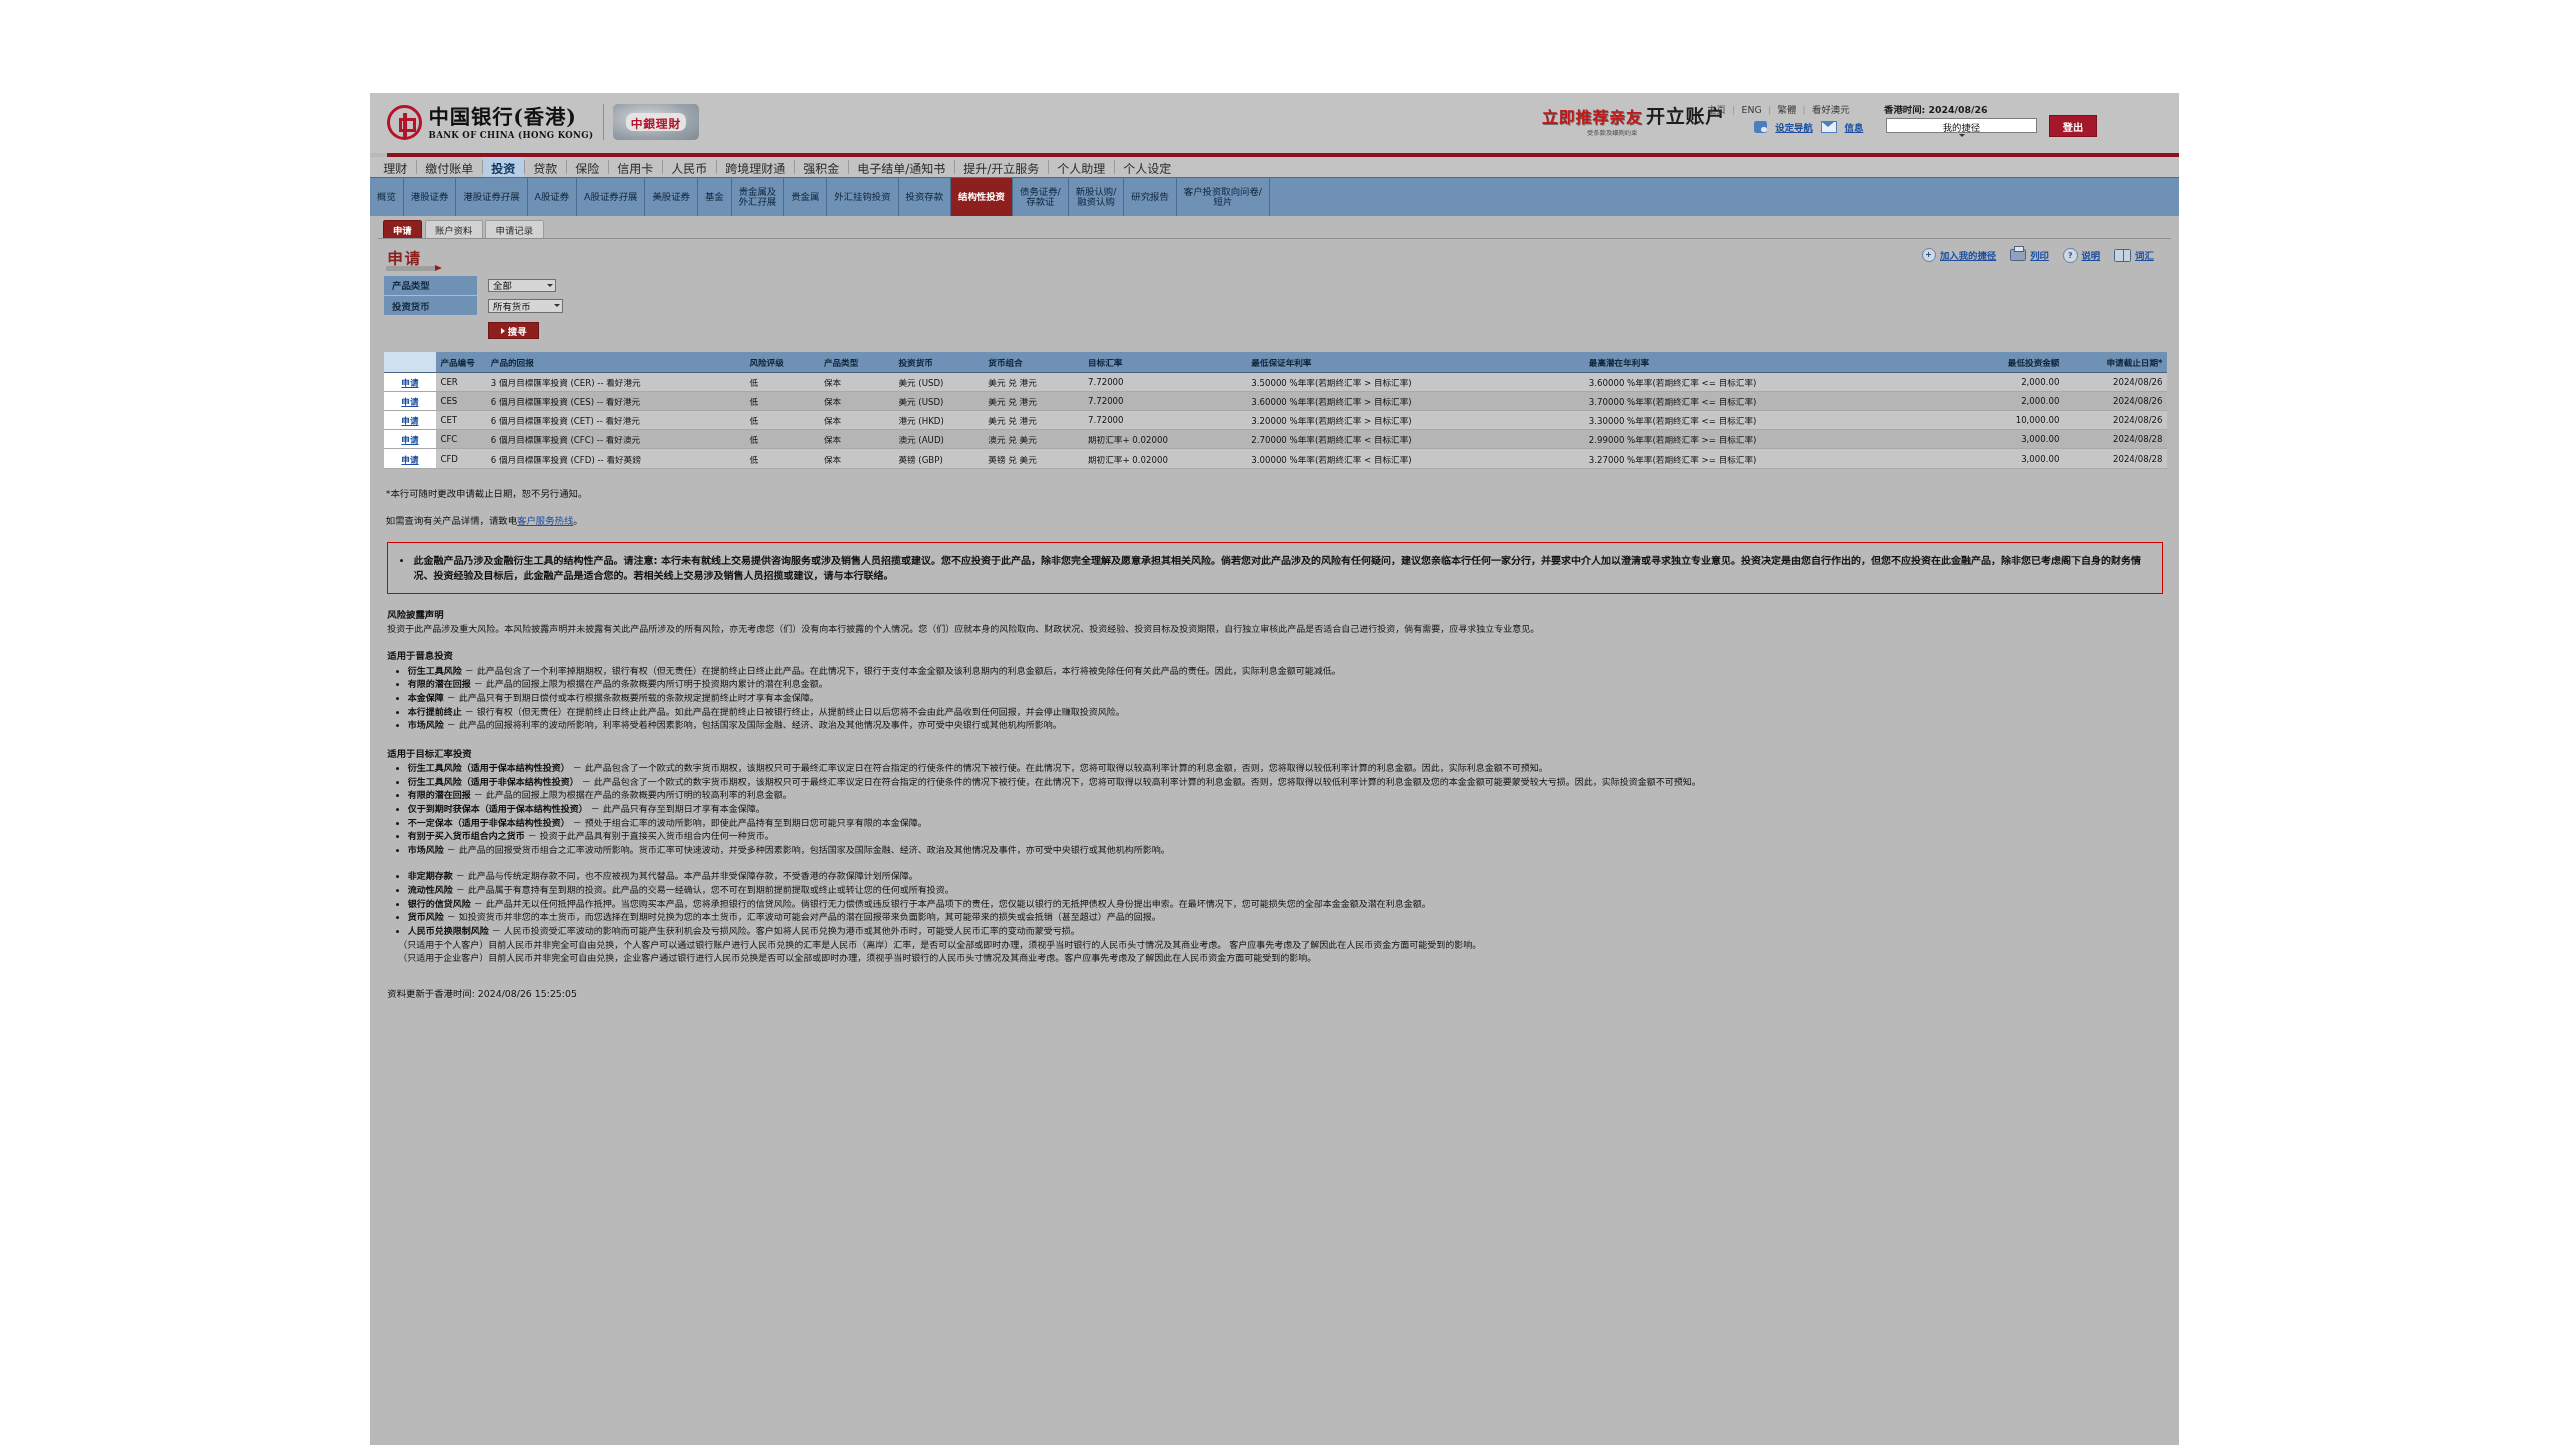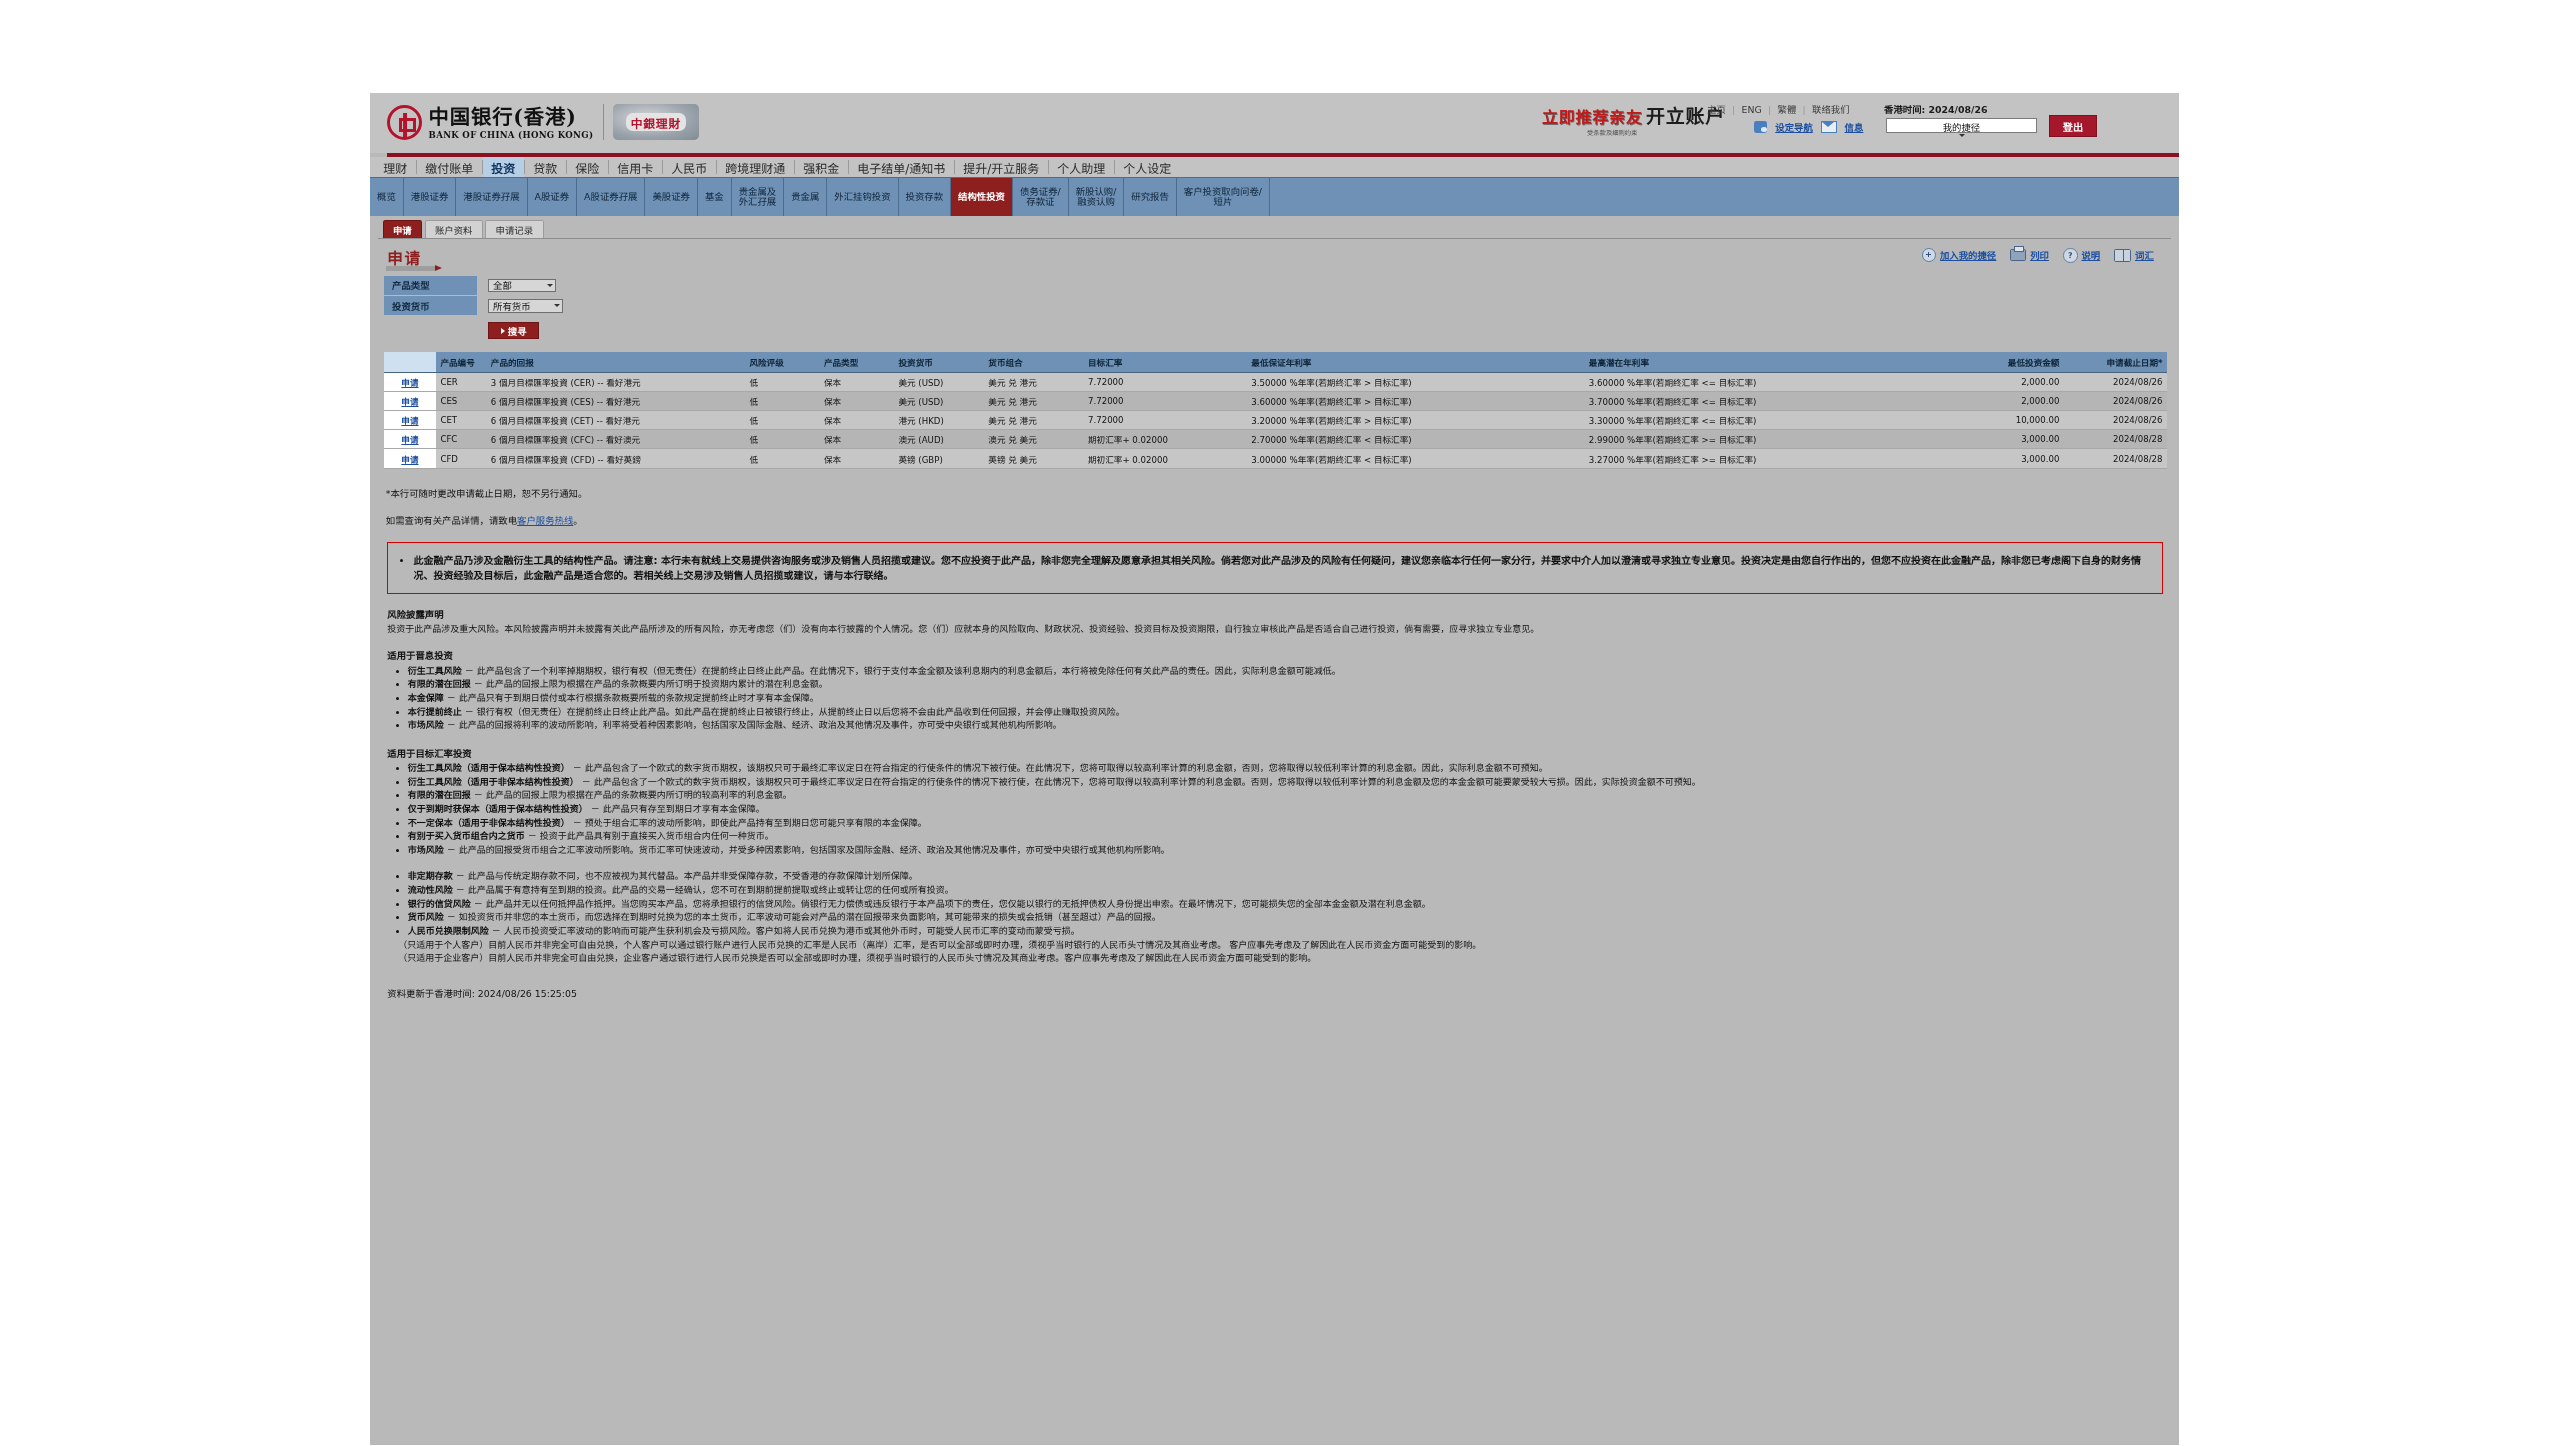--- a/index.html
+++ b/index.html
@@ -151,21 +151,21 @@
     </div>
     <div class="promo-sub">受条款及细则约束</div>
 
     <div class="toplinks">
       <a>主页</a>
       <span class="sep">|</span>
       <a>ENG</a>
       <span class="sep">|</span>
       <a>繁體</a>
       <span class="sep">|</span>
-      <a>联络我们</a>
+      <a>看好澳元</a>
     </div>
 
     <div class="hktime">香港时间: 2024/08/26</div>
 
     <div class="shortcut-row">
       <span class="ic ic-gear"></span>
       <a class="blue-link">设定导航</a>
       <span class="ic ic-mail"></span>
       <a class="blue-link">信息</a>
     </div>

